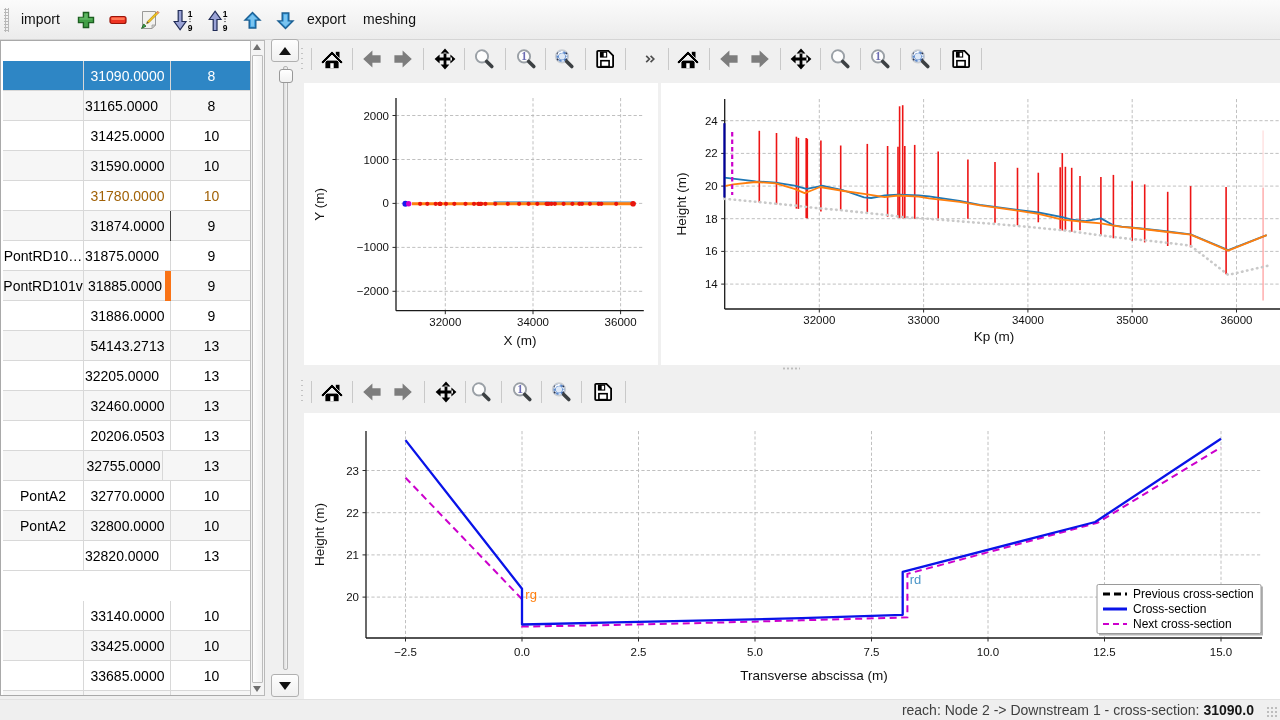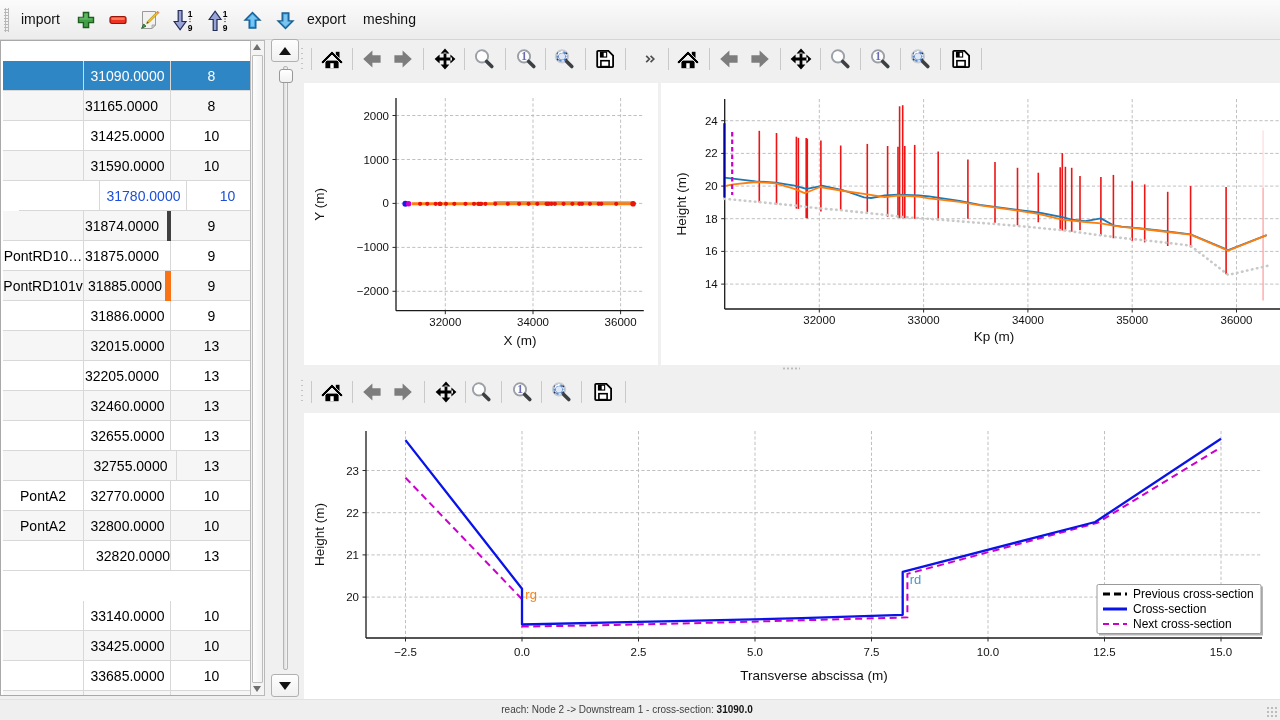--- a/index.html
+++ b/index.html
@@ -71,83 +71,83 @@
     <div style="position:absolute;left:2px;top:80px;width:248px;height:30px;background:#fff;color:#000;border-bottom:1px solid #d8d8d8">
       <div style="position:absolute;left:0;top:0;width:81px;height:30px;border-right:1px solid #d8d8d8;text-align:center;line-height:30px"></div>
       <div style="position:absolute;left:82px;top:0;width:86px;height:30px;border-right:1px solid #d8d8d8;text-align:center;line-height:30px">31425.0000</div>
       <div style="position:absolute;left:169px;top:0;width:79px;height:30px;text-align:center;line-height:30px">10</div>
     </div>
     <div style="position:absolute;left:2px;top:110px;width:248px;height:30px;background:#f6f6f6;color:#000;border-bottom:1px solid #d8d8d8">
       <div style="position:absolute;left:0;top:0;width:81px;height:30px;border-right:1px solid #d8d8d8;text-align:center;line-height:30px"></div>
       <div style="position:absolute;left:82px;top:0;width:86px;height:30px;border-right:1px solid #d8d8d8;text-align:center;line-height:30px">31590.0000</div>
       <div style="position:absolute;left:169px;top:0;width:79px;height:30px;text-align:center;line-height:30px">10</div>
     </div>
-    <div style="position:absolute;left:18px;top:140px;width:248px;height:30px;background:#fff;color:#1d4ed8;border-bottom:1px solid #d8d8d8">
+    <div style="position:absolute;left:2px;top:140px;width:248px;height:30px;background:#fff;color:#a16207;border-bottom:1px solid #d8d8d8">
       <div style="position:absolute;left:0;top:0;width:81px;height:30px;border-right:1px solid #d8d8d8;text-align:center;line-height:30px"></div>
       <div style="position:absolute;left:82px;top:0;width:86px;height:30px;border-right:1px solid #d8d8d8;text-align:center;line-height:30px">31780.0000</div>
       <div style="position:absolute;left:169px;top:0;width:79px;height:30px;text-align:center;line-height:30px">10</div>
     </div>
     <div style="position:absolute;left:2px;top:170px;width:248px;height:30px;background:#f6f6f6;color:#000;border-bottom:1px solid #d8d8d8">
       <div style="position:absolute;left:0;top:0;width:81px;height:30px;border-right:1px solid #d8d8d8;text-align:center;line-height:30px"></div>
-      <div style="position:absolute;left:82px;top:0;width:86px;height:30px;border-right:4px solid #404040;line-height:30px">31874.0000</div>
+      <div style="position:absolute;left:82px;top:0;width:86px;height:30px;border-right:1px solid #404040;text-align:center;line-height:30px">31874.0000</div>
       <div style="position:absolute;left:169px;top:0;width:79px;height:30px;text-align:center;line-height:30px">9</div>
     </div>
     <div style="position:absolute;left:2px;top:200px;width:248px;height:30px;background:#fff;color:#000;border-bottom:1px solid #d8d8d8">
       <div style="position:absolute;left:0;top:0;width:81px;height:30px;border-right:1px solid #d8d8d8;text-align:center;line-height:30px">PontRD10…</div>
       <div style="position:absolute;left:82px;top:0;width:86px;height:30px;border-right:1px solid #d8d8d8;line-height:30px">31875.0000</div>
       <div style="position:absolute;left:169px;top:0;width:79px;height:30px;text-align:center;line-height:30px">9</div>
     </div>
     <div style="position:absolute;left:2px;top:230px;width:248px;height:30px;background:#f6f6f6;color:#000;border-bottom:1px solid #d8d8d8">
       <div style="position:absolute;left:0;top:0;width:81px;height:30px;border-right:1px solid #d8d8d8;text-align:center;line-height:30px">PontRD101v</div>
       <div style="position:absolute;left:82px;top:0;width:86px;height:30px;border-right:6px solid #f97316;text-align:center;line-height:30px">31885.0000</div>
       <div style="position:absolute;left:169px;top:0;width:79px;height:30px;text-align:center;line-height:30px">9</div>
     </div>
     <div style="position:absolute;left:2px;top:260px;width:248px;height:30px;background:#fff;color:#000;border-bottom:1px solid #d8d8d8">
       <div style="position:absolute;left:0;top:0;width:81px;height:30px;border-right:1px solid #d8d8d8;text-align:center;line-height:30px"></div>
       <div style="position:absolute;left:82px;top:0;width:86px;height:30px;border-right:1px solid #d8d8d8;text-align:center;line-height:30px">31886.0000</div>
       <div style="position:absolute;left:169px;top:0;width:79px;height:30px;text-align:center;line-height:30px">9</div>
     </div>
     <div style="position:absolute;left:2px;top:290px;width:248px;height:30px;background:#f6f6f6;color:#000;border-bottom:1px solid #d8d8d8">
       <div style="position:absolute;left:0;top:0;width:81px;height:30px;border-right:1px solid #d8d8d8;text-align:center;line-height:30px"></div>
-      <div style="position:absolute;left:82px;top:0;width:86px;height:30px;border-right:1px solid #d8d8d8;text-align:center;line-height:30px">32015.0000</div>
+      <div style="position:absolute;left:82px;top:0;width:86px;height:30px;border-right:1px solid #d8d8d8;text-align:center;line-height:30px">54143.2713</div>
       <div style="position:absolute;left:169px;top:0;width:79px;height:30px;text-align:center;line-height:30px">13</div>
     </div>
     <div style="position:absolute;left:2px;top:320px;width:248px;height:30px;background:#fff;color:#000;border-bottom:1px solid #d8d8d8">
       <div style="position:absolute;left:0;top:0;width:81px;height:30px;border-right:1px solid #d8d8d8;text-align:center;line-height:30px"></div>
       <div style="position:absolute;left:82px;top:0;width:86px;height:30px;border-right:1px solid #d8d8d8;line-height:30px">32205.0000</div>
       <div style="position:absolute;left:169px;top:0;width:79px;height:30px;text-align:center;line-height:30px">13</div>
     </div>
     <div style="position:absolute;left:2px;top:350px;width:248px;height:30px;background:#f6f6f6;color:#000;border-bottom:1px solid #d8d8d8">
       <div style="position:absolute;left:0;top:0;width:81px;height:30px;border-right:1px solid #d8d8d8;text-align:center;line-height:30px"></div>
       <div style="position:absolute;left:82px;top:0;width:86px;height:30px;border-right:1px solid #d8d8d8;text-align:center;line-height:30px">32460.0000</div>
       <div style="position:absolute;left:169px;top:0;width:79px;height:30px;text-align:center;line-height:30px">13</div>
     </div>
     <div style="position:absolute;left:2px;top:380px;width:248px;height:30px;background:#fff;color:#000;border-bottom:1px solid #d8d8d8">
       <div style="position:absolute;left:0;top:0;width:81px;height:30px;border-right:1px solid #d8d8d8;text-align:center;line-height:30px"></div>
-      <div style="position:absolute;left:82px;top:0;width:86px;height:30px;border-right:1px solid #d8d8d8;text-align:center;line-height:30px">32655.0000</div>
+      <div style="position:absolute;left:82px;top:0;width:86px;height:30px;border-right:1px solid #d8d8d8;text-align:center;line-height:30px">20206.0503</div>
       <div style="position:absolute;left:169px;top:0;width:79px;height:30px;text-align:center;line-height:30px">13</div>
     </div>
     <div style="position:absolute;left:2px;top:410px;width:248px;height:30px;background:#f6f6f6;color:#000;border-bottom:1px solid #d8d8d8">
       <div style="position:absolute;left:0;top:0;width:81px;height:30px;border-right:1px solid #d8d8d8;text-align:center;line-height:30px"></div>
-      <div style="position:absolute;left:82px;top:0;width:92px;height:30px;border-right:1px solid #d8d8d8;text-align:center;line-height:30px">32755.0000</div>
+      <div style="position:absolute;left:82px;top:0;width:78px;height:30px;border-right:1px solid #d8d8d8;text-align:center;line-height:30px">32755.0000</div>
       <div style="position:absolute;left:169px;top:0;width:79px;height:30px;text-align:center;line-height:30px">13</div>
     </div>
     <div style="position:absolute;left:2px;top:440px;width:248px;height:30px;background:#fff;color:#000;border-bottom:1px solid #d8d8d8">
       <div style="position:absolute;left:0;top:0;width:81px;height:30px;border-right:1px solid #d8d8d8;text-align:center;line-height:30px">PontA2</div>
       <div style="position:absolute;left:82px;top:0;width:86px;height:30px;border-right:1px solid #d8d8d8;text-align:center;line-height:30px">32770.0000</div>
       <div style="position:absolute;left:169px;top:0;width:79px;height:30px;text-align:center;line-height:30px">10</div>
     </div>
     <div style="position:absolute;left:2px;top:470px;width:248px;height:30px;background:#f6f6f6;color:#000;border-bottom:1px solid #d8d8d8">
       <div style="position:absolute;left:0;top:0;width:81px;height:30px;border-right:1px solid #d8d8d8;text-align:center;line-height:30px">PontA2</div>
       <div style="position:absolute;left:82px;top:0;width:86px;height:30px;border-right:1px solid #d8d8d8;text-align:center;line-height:30px">32800.0000</div>
       <div style="position:absolute;left:169px;top:0;width:79px;height:30px;text-align:center;line-height:30px">10</div>
     </div>
     <div style="position:absolute;left:2px;top:500px;width:248px;height:30px;background:#fff;color:#000;border-bottom:1px solid #d8d8d8">
       <div style="position:absolute;left:0;top:0;width:81px;height:30px;border-right:1px solid #d8d8d8;text-align:center;line-height:30px"></div>
-      <div style="position:absolute;left:82px;top:0;width:86px;height:30px;border-right:1px solid #d8d8d8;text-align:right;line-height:30px">32820.0000</div>
+      <div style="position:absolute;left:82px;top:0;width:86px;height:30px;border-right:1px solid #d8d8d8;text-align:left;line-height:30px">32820.0000</div>
       <div style="position:absolute;left:169px;top:0;width:79px;height:30px;text-align:center;line-height:30px">13</div>
     </div>
     <div style="position:absolute;left:2px;top:560px;width:248px;height:30px;background:#fff;color:#000;border-bottom:1px solid #d8d8d8">
       <div style="position:absolute;left:0;top:0;width:81px;height:30px;border-right:1px solid #d8d8d8;text-align:center;line-height:30px"></div>
       <div style="position:absolute;left:82px;top:0;width:86px;height:30px;border-right:1px solid #d8d8d8;text-align:center;line-height:30px">33140.0000</div>
       <div style="position:absolute;left:169px;top:0;width:79px;height:30px;text-align:center;line-height:30px">10</div>
     </div>
     <div style="position:absolute;left:2px;top:590px;width:248px;height:30px;background:#f6f6f6;color:#000;border-bottom:1px solid #d8d8d8">
       <div style="position:absolute;left:0;top:0;width:81px;height:30px;border-right:1px solid #d8d8d8;text-align:center;line-height:30px"></div>
       <div style="position:absolute;left:82px;top:0;width:86px;height:30px;border-right:1px solid #d8d8d8;text-align:center;line-height:30px">33425.0000</div>
@@ -525,13 +525,13 @@
     <text x="605.7" y="171.4" font-family="Liberation Sans,sans-serif" font-size="13" fill="#4a95c8">rd</text>
     <rect x="795.0" y="173.5" width="164" height="49" fill="#b5b5b5"></rect>
     <rect x="793.0" y="171.5" width="164" height="49" fill="#fff" stroke="#9a9a9a" rx="1.5"></rect>
     <line x1="799.0" y1="181.0" x2="823.0" y2="181.0" stroke="#000" stroke-width="3.0" stroke-dasharray="7 4"></line>
     <text x="829.0" y="185.0" font-family="Liberation Sans,sans-serif" font-size="12" fill="#000">Previous cross-section</text>
     <line x1="799.0" y1="196.0" x2="823.0" y2="196.0" stroke="#0913e8" stroke-width="3.0"></line>
     <text x="829.0" y="200.0" font-family="Liberation Sans,sans-serif" font-size="12" fill="#000">Cross-section</text>
     <line x1="799.0" y1="211.0" x2="823.0" y2="211.0" stroke="#cc00cc" stroke-width="2.2" stroke-dasharray="6 4"></line>
     <text x="829.0" y="215.0" font-family="Liberation Sans,sans-serif" font-size="12" fill="#000">Next cross-section</text>
   </svg>
-<div style="position:absolute;left:0;top:699px;width:1280px;height:21px;background:#efefef;border-top:1px solid #e2e2e2;font-size:10px;color:#3f3f3f;text-align:center;line-height:20px"><span style="margin-right:26px">reach: Node 2 -&gt; Downstream 1 - cross-section: <b style="color:#161616">31090.0</b></span></div>
+<div style="position:absolute;left:0;top:699px;width:1280px;height:21px;background:#efefef;border-top:1px solid #e2e2e2;font-size:14px;color:#3f3f3f;text-align:right;line-height:20px"><span style="margin-right:26px">reach: Node 2 -&gt; Downstream 1 - cross-section: <b style="color:#161616">31090.0</b></span></div>
 <div style="position:absolute;right:2px;bottom:2px;width:12px;height:12px;background-image:radial-gradient(circle,#bdbdbd 1px,transparent 1.2px);background-size:4px 4px"></div>
 </body></html>

